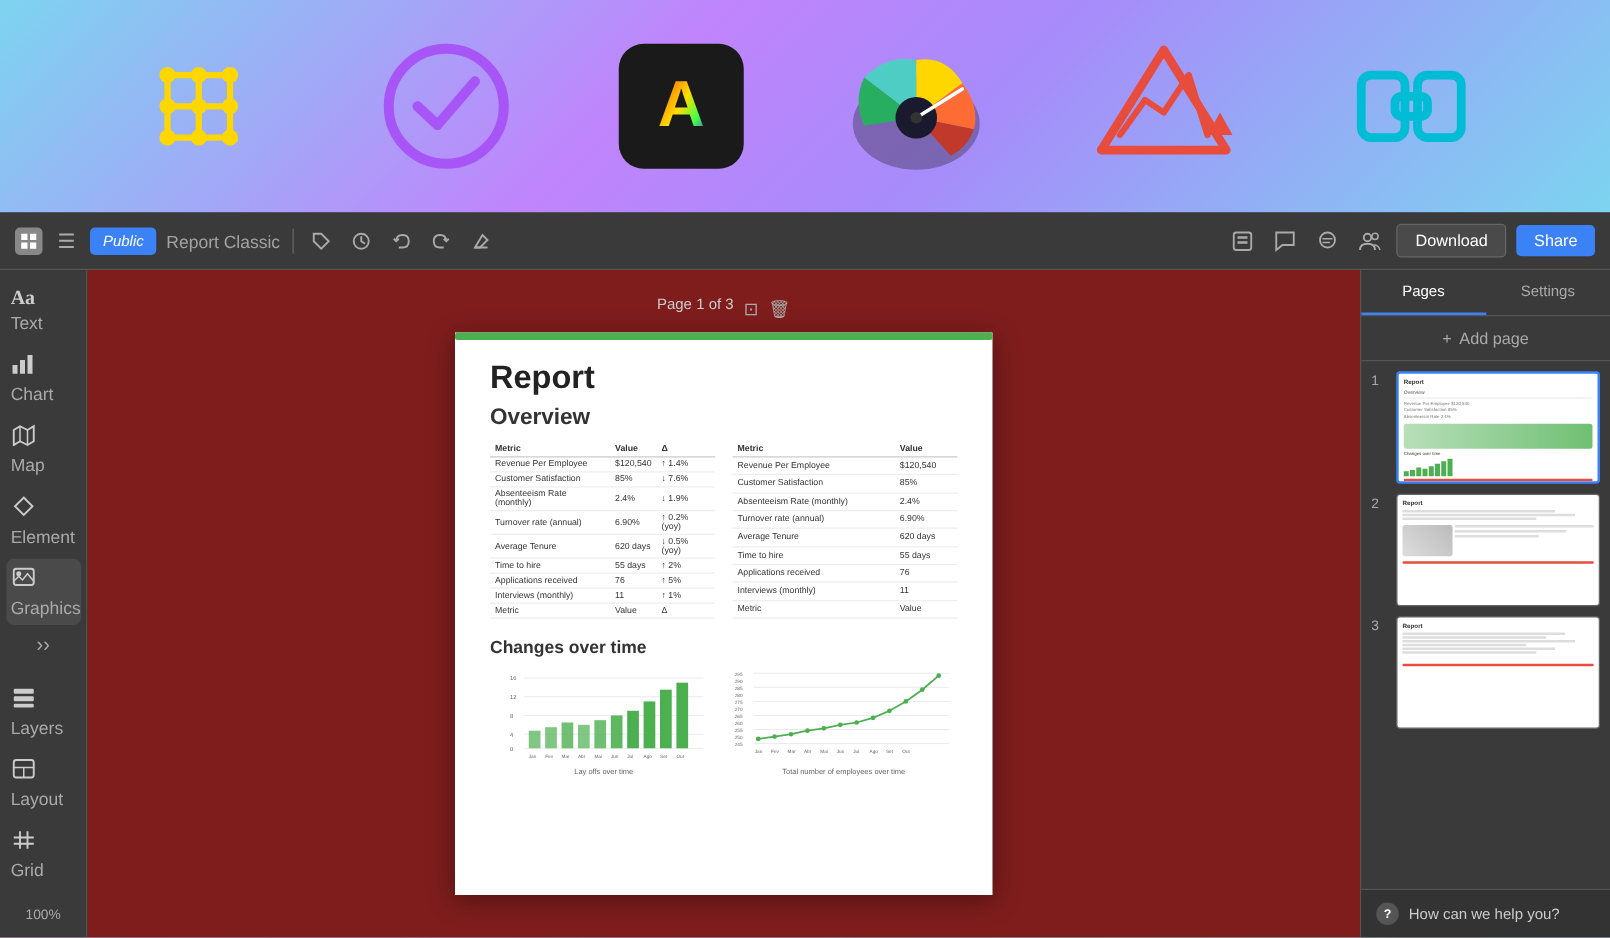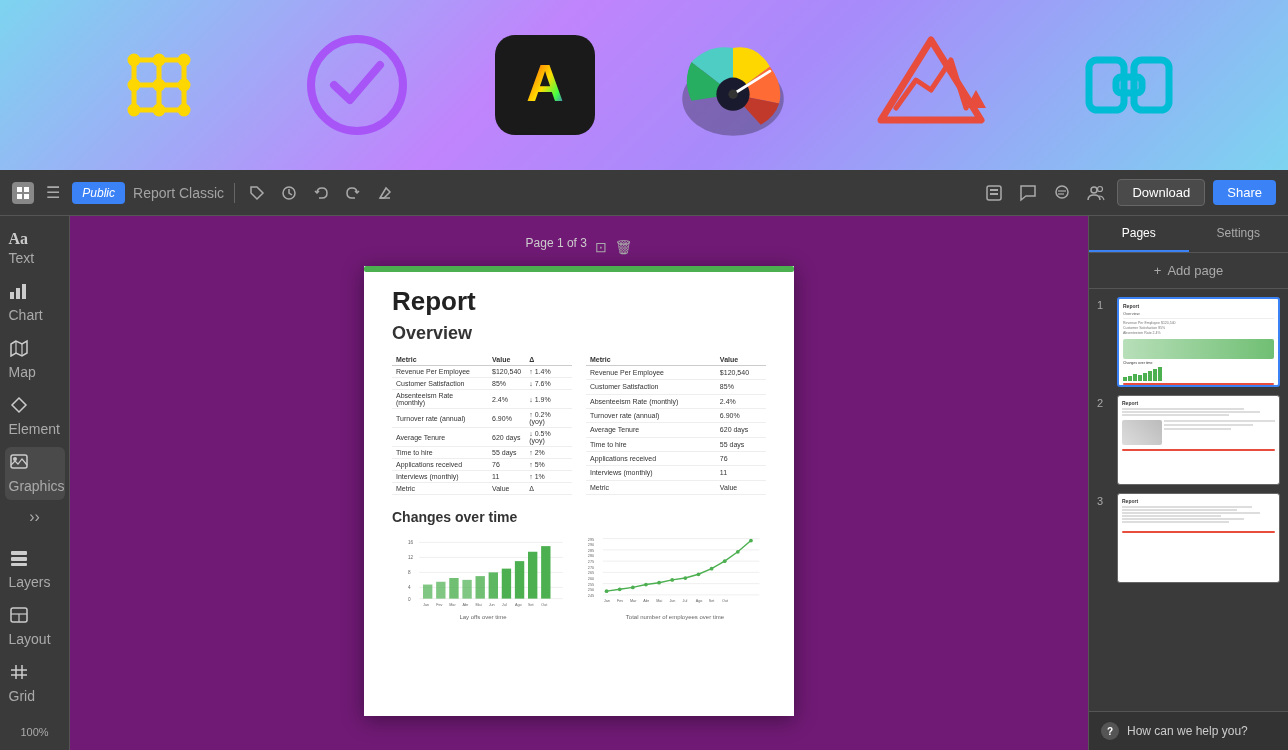--- a/index.html
+++ b/index.html
@@ -166,21 +166,21 @@
       margin: 4px 0;
     }
 
     .sidebar-bottom {
       margin-top: auto;
     }
 
     
     .canvas-area {
       flex: 1;
-      background: #701a75;
+      background: #7f1d1d;
       display: flex;
       flex-direction: column;
       align-items: center;
       overflow-y: auto;
       padding: 20px;
     }
 
     .page-indicator {
       color: #ccc;
       font-size: 12px;

